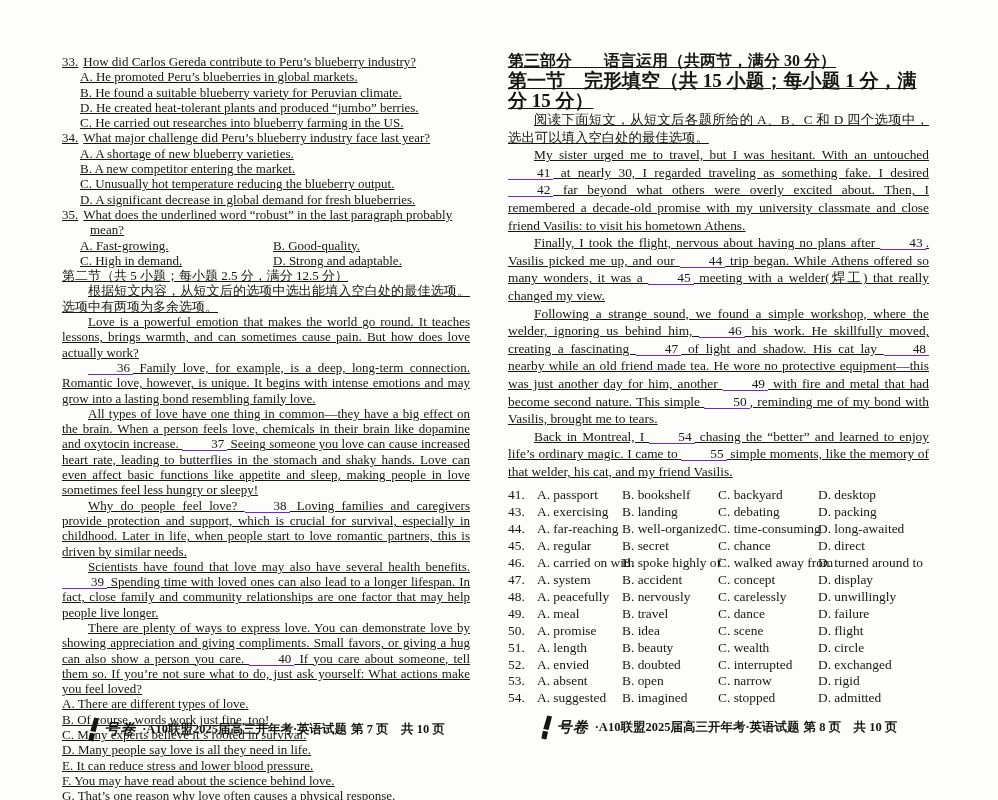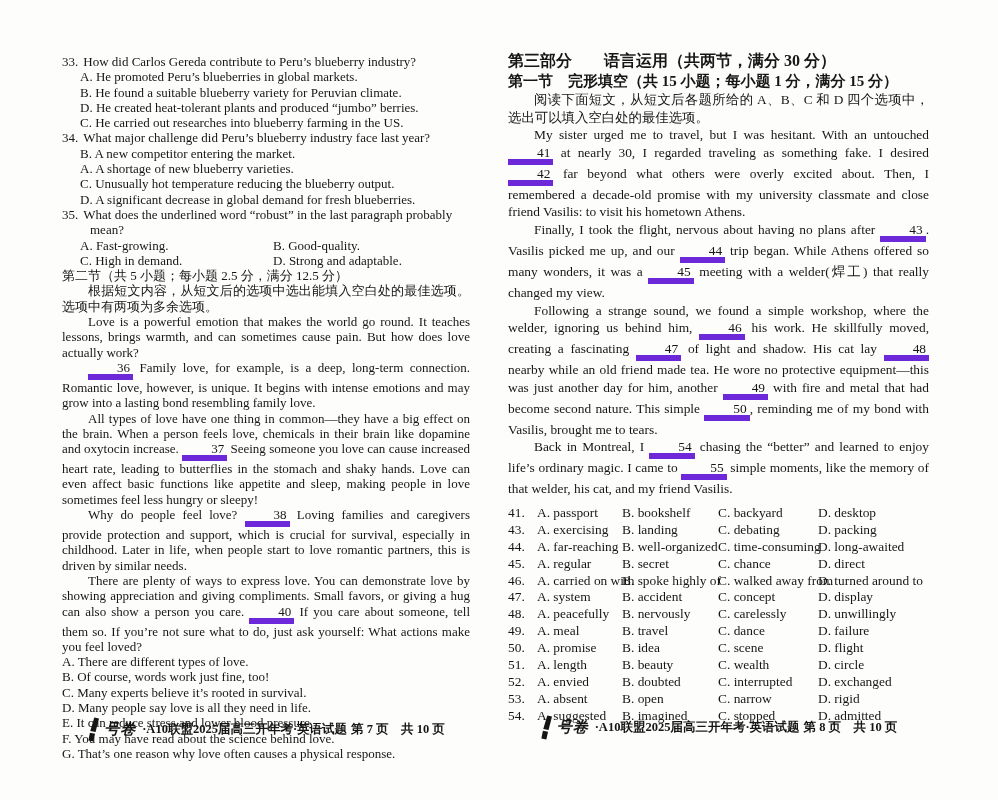--- a/index.html
+++ b/index.html
@@ -4,34 +4,34 @@
 <style>
   html,body{margin:0;padding:0;}
   body{background:#e9e9e7;}
   .sheet{
     position:relative;width:998px;height:800px;background:#fdfdfc;overflow:hidden;
     color:#161616;font-family:"Liberation Serif",serif;
   }
   .col{position:absolute;}
   .col-left{left:62px;top:54px;width:408px;font-size:13px;line-height:15.3px;}
   .col-right{left:508px;top:51px;width:421px;font-size:13.4px;line-height:17.6px;}
-  p{margin:0;}
+  p{margin:0;text-decoration:underline;}
   .stem{padding-left:28px;text-indent:-28px;}
   .qn{margin-right:5px;}
   .opt{padding-left:18px;}
   .opts2{padding-left:18px;display:grid;grid-template-columns:193px 1fr;}
   .sec-head{margin:0;}
   .bold{font-weight:bold;}
   .part-head{font-size:16px;line-height:20px;}
-  .sec-head-r{font-size:15px;line-height:20px;}
+  .sec-head-r{font-size:19px;line-height:20px;}
   .ind{text-indent:26px;text-align:justify;}
   .para{text-indent:26px;text-align:justify;}
   .optline{text-align:justify;}
   .blank{
-    display:inline-block;min-width:35px;border-bottom:6px solid #6d28d9;
+    display:inline-block;min-width:35px;border-bottom:1px solid #6d28d9;
     padding:0 3px;line-height:13px;
   }
   .cloze{margin-top:7px;}
   .crow{display:grid;grid-template-columns:29px 85px 96px 100px 1fr;line-height:16.9px;}
   .crow span{white-space:nowrap;}
   .footer{
     position:absolute;display:flex;justify-content:center;align-items:center;gap:4px;
     font-weight:bold;font-size:12.5px;line-height:26px;
   }
   .f7{left:62px;width:408px;top:716px;}
@@ -55,22 +55,22 @@
           <p class="opt">B. He found a suitable blueberry variety for Peruvian climate.</p>
           <p class="opt">D. He created heat-tolerant plants and produced “jumbo” berries.</p>
           <p class="opt">C. He carried out researches into blueberry farming in the US.</p>
         </div>
     </div>
 
     <div>
       <p class="stem"><span class="qn">34.</span><span>What major challenge did Peru’s blueberry industry face last year?</span></p>
       <div>
 
-      <p class="opt">B. A new competitor entering the market.</p>
-          <p class="opt">A. A shortage of new blueberry varieties.</p>
+      <p class="opt">A. A shortage of new blueberry varieties.</p>
+          <p class="opt">B. A new competitor entering the market.</p>
           <p class="opt">C. Unusually hot temperature reducing the blueberry output.</p>
           <p class="opt">D. A significant decrease in global demand for fresh blueberries.</p>
         </div>
     </div>
 
     <div>
       <p class="stem"><span class="qn">35.</span><span>What does the underlined word “robust” in the last paragraph probably mean?</span></p>
       <div class="opts2">
 
       <p>A. Fast-growing.</p>
@@ -82,20 +82,21 @@
 
     <p class="sec-head">第二节（共 5 小题；每小题 2.5 分，满分 12.5 分）</p>
     <p class="ind">根据短文内容，从短文后的选项中选出能填入空白处的最佳选项。选项中有两项为多余选项。</p>
 
     <div>
 
     <p class="para">Love is a powerful emotion that makes the world go round. It teaches lessons, brings warmth, and can sometimes cause pain. But how does love actually work?</p>
         <p class="para"><span class="blank">36</span> Family love, for example, is a deep, long-term connection. Romantic love, however, is unique. It begins with intense emotions and may grow into a lasting bond resembling family love.</p>
         <p class="para">All types of love have one thing in common—they have a big effect on the brain. When a person feels love, chemicals in their brain like dopamine and oxytocin increase. <span class="blank">37</span> Seeing someone you love can cause increased heart rate, leading to butterflies in the stomach and shaky hands. Love can even affect basic functions like appetite and sleep, making people in love sometimes feel less hungry or sleepy!</p>
         <p class="para">Why do people feel love? <span class="blank">38</span> Loving families and caregivers provide protection and support, which is crucial for survival, especially in childhood. Later in life, when people start to love romantic partners, this is driven by similar needs.</p>
+        <p class="para">Scientists have found that love may also have several health benefits. <span class="blank">39</span> Spending time with loved ones can also lead to a longer lifespan. In fact, close family and community relationships are one factor that may help people live longer.</p>
         <p class="para">There are plenty of ways to express love. You can demonstrate love by showing appreciation and giving compliments. Small favors, or giving a hug can also show a person you care. <span class="blank">40</span> If you care about someone, tell them so. If you’re not sure what to do, just ask yourself: What actions make you feel loved?</p>
       </div>
 
     <div>
 
     <p class="optline">A. There are different types of love.</p>
         <p class="optline">B. Of course, words work just fine, too!</p>
         <p class="optline">C. Many experts believe it’s rooted in survival.</p>
         <p class="optline">D. Many people say love is all they need in life.</p>
         <p class="optline">E. It can reduce stress and lower blood pressure.</p>

